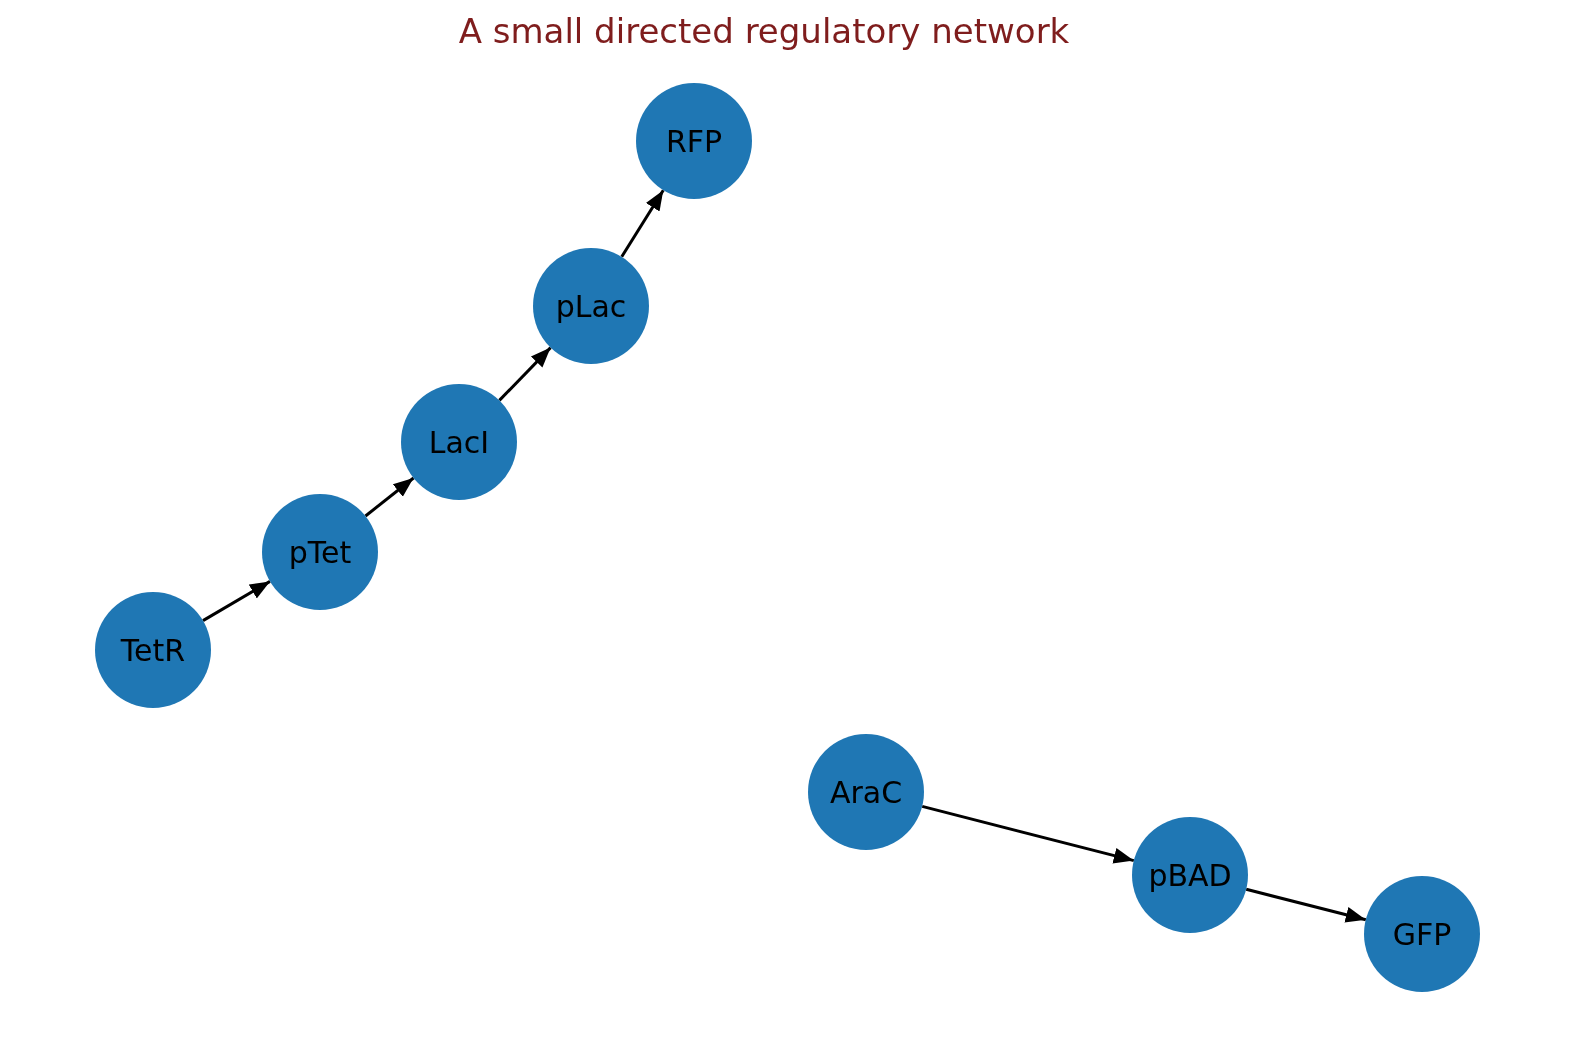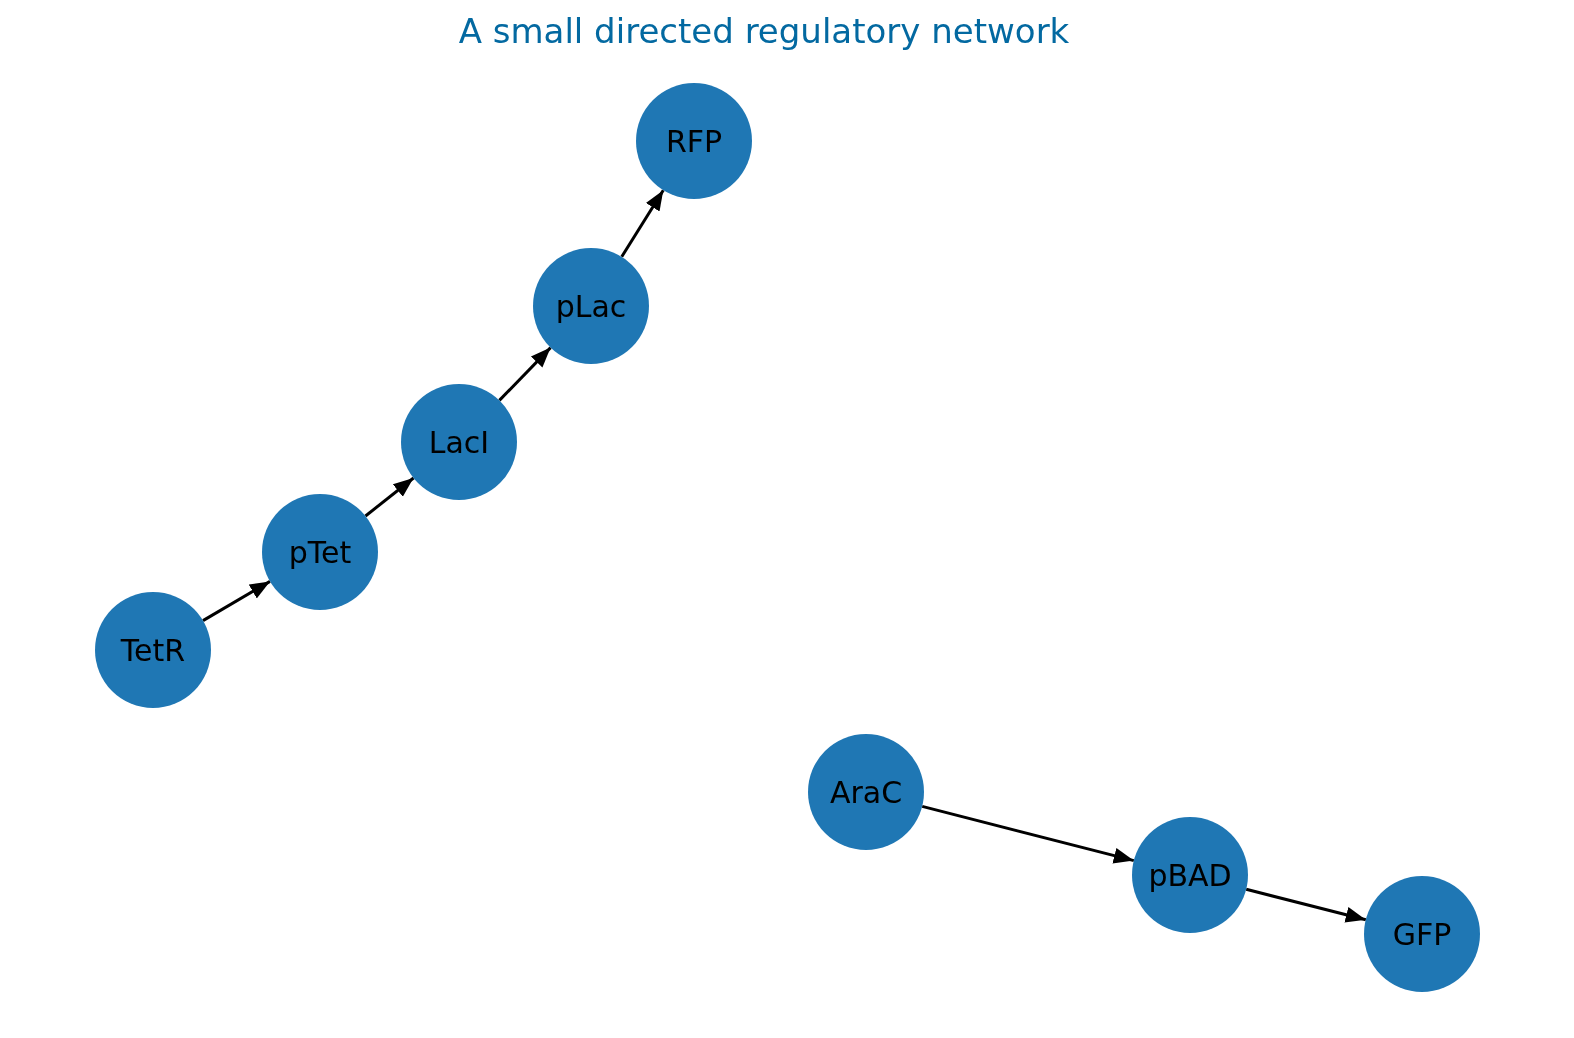--- a/index.html
+++ b/index.html
@@ -15,21 +15,21 @@
     overflow: hidden;
     font-family: "DejaVu Sans", "Liberation Sans", sans-serif;
   }
   .figure-title {
     position: absolute;
     top: 11px;
     left: 764px;
     transform: translateX(-50%);
     font-size: 34px;
     line-height: 1.2;
-    color: #0369a1;
+    color: #7f1d1d;
     white-space: nowrap;
   }
   svg.network-canvas {
     position: absolute;
     top: 0;
     left: 0;
   }
   svg.network-canvas text {
     font-family: "DejaVu Sans", "Liberation Sans", sans-serif;
   }

